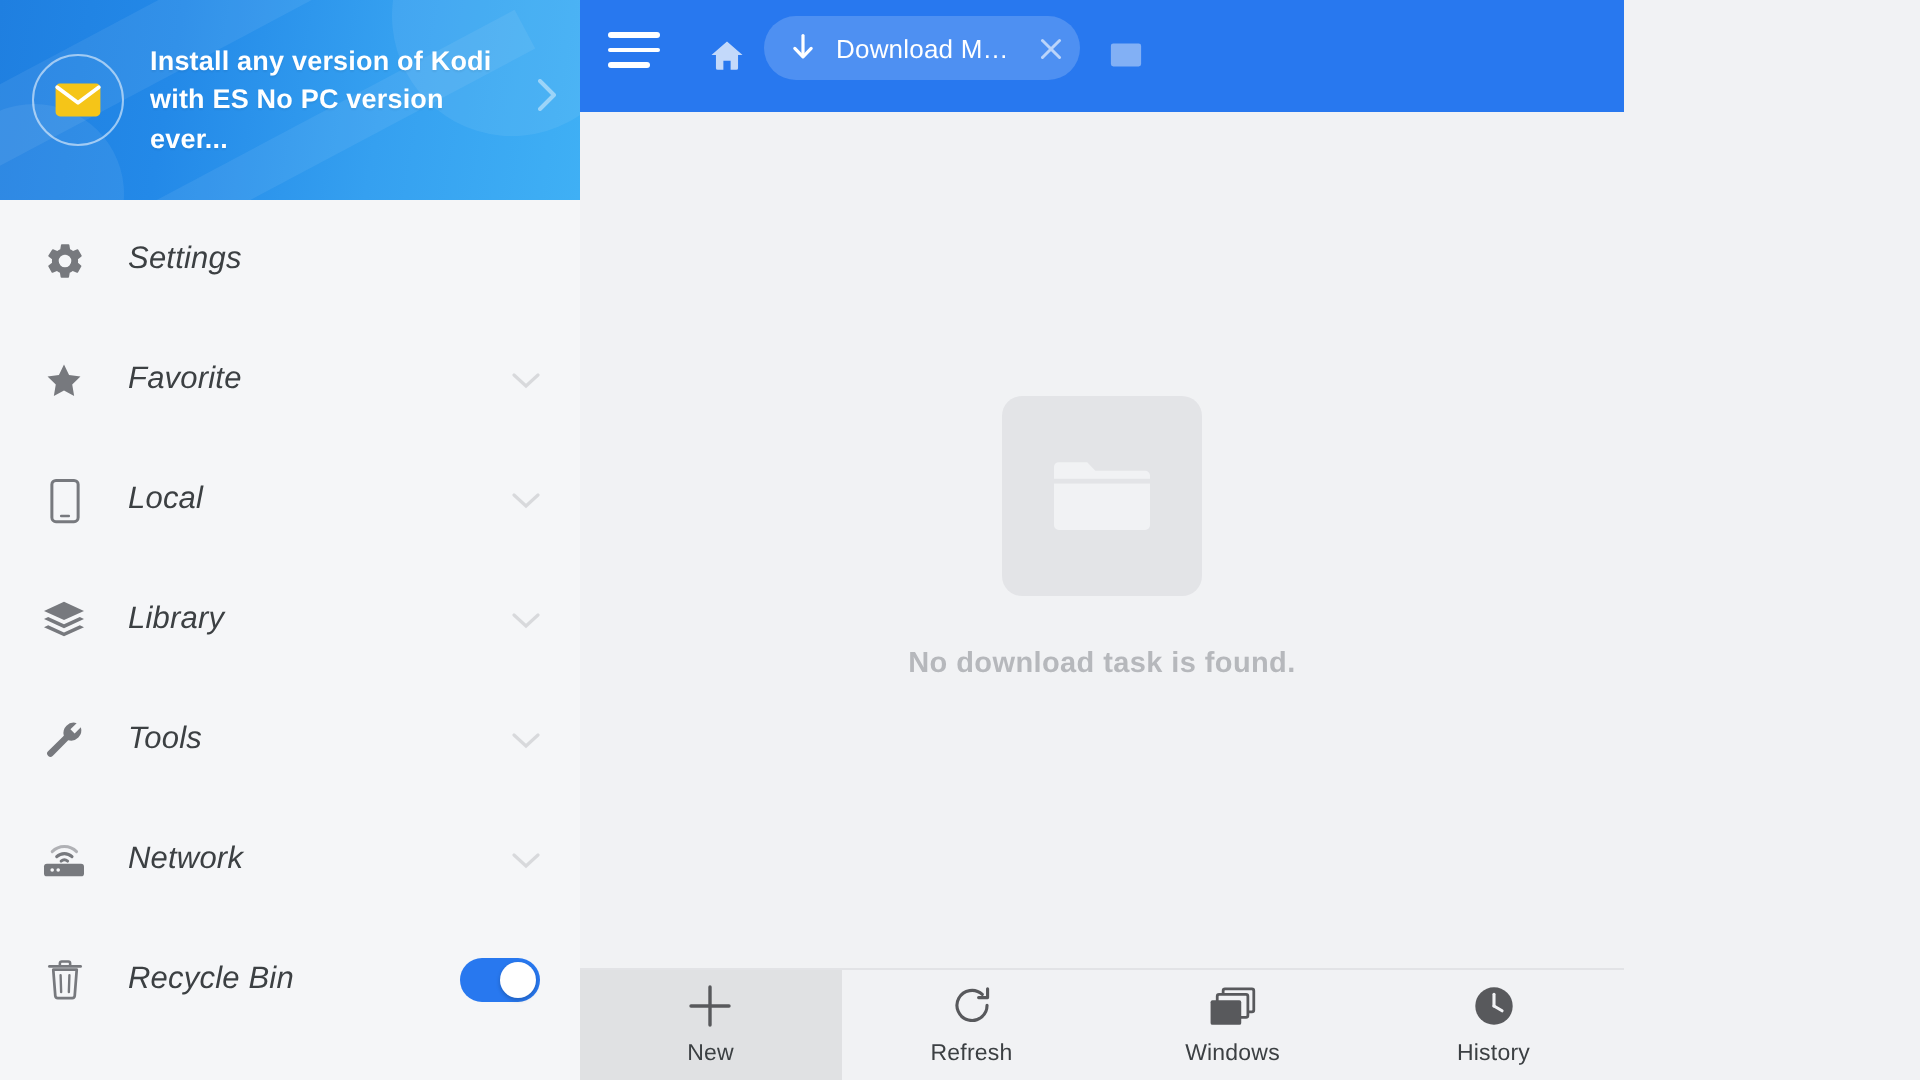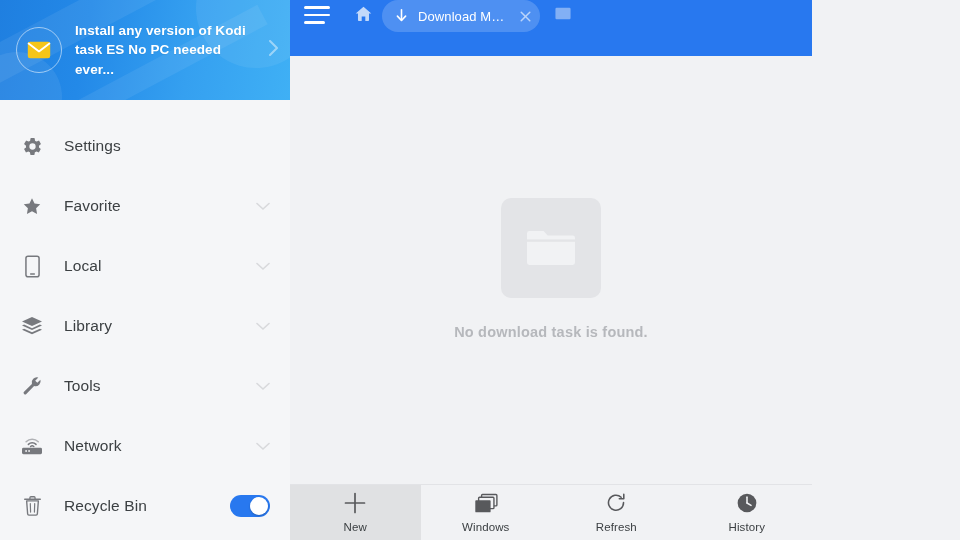--- a/index.html
+++ b/index.html
@@ -51,21 +51,21 @@
     margin-left:13px; z-index:2; position:relative;
     color:#ffffff; font-size:13.5px; font-weight:bold; line-height:1.45;
     letter-spacing:0.1px; max-width:188px;
     text-shadow:0 1px 1px rgba(0,0,0,0.06);
   }
   .promo-arrow {
     position:absolute; right:10px; top:50%; transform:translateY(-50%);
     z-index:2; opacity:0.45;
   }
 
-  .menu { flex:1; padding-top:16px; }
+  .menu { flex:1; padding-top:0;font-style:italic; }
   .menu-item {
     height:60px; display:flex; align-items:center;
     padding:0 20px 0 18px; cursor:pointer; position:relative;
   }
   .menu-icon {
     width:28px; flex:0 0 28px; display:flex;
     align-items:center; justify-content:center;
     color:#7a7d82;
   }
   .menu-label {
@@ -87,22 +87,22 @@
   }
 
   
   .main {
     flex:1; height:540px; display:flex; flex-direction:column;
     background:#f1f2f4; position:relative;
   }
 
   .topbar {
     height:56px; flex:0 0 56px;
-    background:#2878ef; display:flex; align-items:flex-start;
-    padding:0 14px;
+    background:#2878ef; display:flex; align-items:flex-end;
+    padding:16px 14px;
   }
   .hamburger {
     width:30px; height:30px; display:flex; flex-direction:column;
     justify-content:center; gap:5px; cursor:pointer; margin-right:16px;
   }
   .hamburger span {
     display:block; height:2.5px; background:#ffffff; border-radius:2px;
   }
   .hamburger span:nth-child(1){ width:26px; }
   .hamburger span:nth-child(2){ width:26px; }
@@ -178,21 +178,21 @@
 
       <div class="promo-icon">
         <svg width="24" height="18" viewBox="0 0 24 18">
           <rect x="0.8" y="0.8" width="22.4" height="16.4" rx="2.2" fill="#f5c518"></rect>
           <path d="M1.6 2.6 L12 10.4 L22.4 2.6" fill="none" stroke="#ffffff" stroke-width="1.9" stroke-linecap="round" stroke-linejoin="round"></path>
         </svg>
       </div>
 
       <div class="promo-text">
         <div>Install any version of Kodi</div>
-        <div>task ES No PC needed ever...</div>
+        <div>with ES No PC version ever...</div>
       </div>
 
       <div class="promo-arrow">
         <svg width="14" height="20" viewBox="0 0 14 20">
           <path d="M4 3 L11 10 L4 17" fill="none" stroke="#ffffff" stroke-width="2" stroke-linecap="round" stroke-linejoin="round"></path>
         </svg>
       </div>
     </div>
 
     <nav class="menu">
@@ -365,37 +365,37 @@
           <svg width="24" height="24" viewBox="0 0 24 24">
             <line x1="12" y1="2.5" x2="12" y2="21.5" stroke="#58595c" stroke-width="1.7" stroke-linecap="round"></line>
             <line x1="2.5" y1="12" x2="21.5" y2="12" stroke="#58595c" stroke-width="1.7" stroke-linecap="round"></line>
           </svg>
         </span>
         <span class="bb-label">New</span>
       </div>
 
       <div class="bb-item">
         <span class="bb-icon">
+          <svg width="22" height="22" viewBox="0 0 24 24">
+            <path d="M20.2 11.6a8.2 8.2 0 1 1-2.6-5.9" fill="none" stroke="#58595c" stroke-width="1.7" stroke-linecap="round"></path>
+            <path d="M20.5 2.6 L20.5 7.4 L15.6 7.4" fill="none" stroke="#58595c" stroke-width="1.7" stroke-linecap="round" stroke-linejoin="round"></path>
+          </svg>
+        </span>
+        <span class="bb-label">Refresh</span>
+      </div>
+
+      <div class="bb-item">
+        <span class="bb-icon">
           <svg width="24" height="21" viewBox="0 0 26 22">
             <rect x="8.2" y="1.2" width="16.6" height="12.4" rx="1" fill="none" stroke="#58595c" stroke-width="1.5"></rect>
             <rect x="5" y="4.2" width="16.6" height="12.4" rx="1" fill="#f1f2f4" stroke="#58595c" stroke-width="1.5"></rect>
             <rect x="1.4" y="7.4" width="16.6" height="13.2" rx="1" fill="#58595c"></rect>
           </svg>
         </span>
         <span class="bb-label">Windows</span>
-      </div>
-
-      <div class="bb-item">
-        <span class="bb-icon">
-          <svg width="22" height="22" viewBox="0 0 24 24">
-            <path d="M20.2 11.6a8.2 8.2 0 1 1-2.6-5.9" fill="none" stroke="#58595c" stroke-width="1.7" stroke-linecap="round"></path>
-            <path d="M20.5 2.6 L20.5 7.4 L15.6 7.4" fill="none" stroke="#58595c" stroke-width="1.7" stroke-linecap="round" stroke-linejoin="round"></path>
-          </svg>
-        </span>
-        <span class="bb-label">Refresh</span>
       </div>
 
       <div class="bb-item">
         <span class="bb-icon">
           <svg width="22" height="22" viewBox="0 0 24 24">
             <circle cx="12" cy="12" r="10.2" fill="#58595c"></circle>
             <line x1="12" y1="12" x2="12" y2="5.6" stroke="#f1f2f4" stroke-width="1.7" stroke-linecap="round"></line>
             <line x1="12" y1="12" x2="16.4" y2="14.6" stroke="#f1f2f4" stroke-width="1.7" stroke-linecap="round"></line>
           </svg>
         </span>

